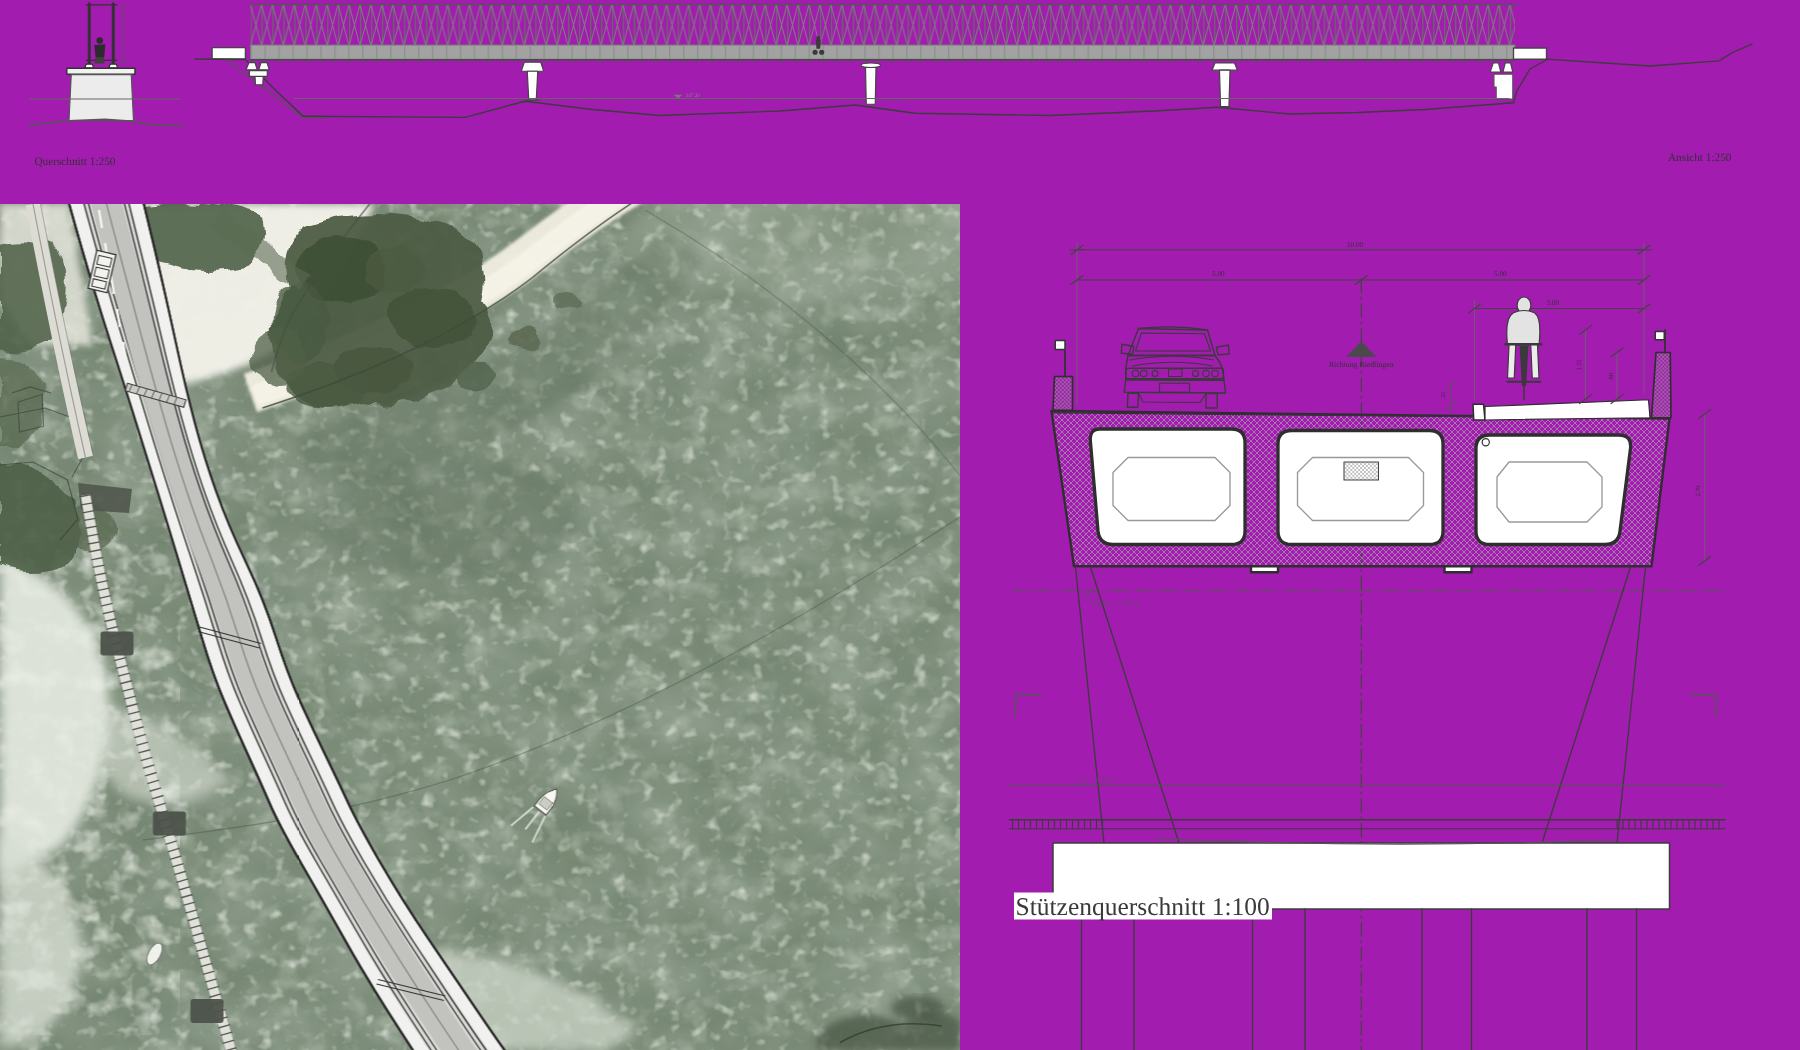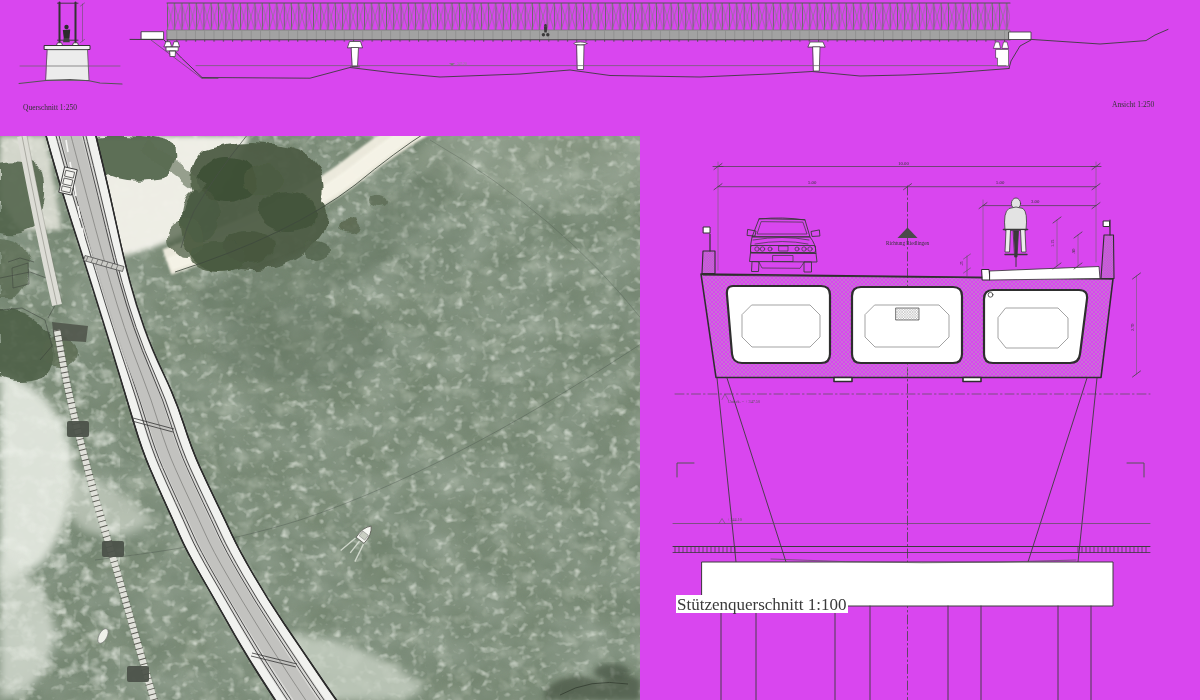--- a/index.html
+++ b/index.html
@@ -1,16 +1,16 @@
 <!DOCTYPE html>
 <html><head>
 <meta charset="utf-8">
 <style>
 html,body{margin:0;padding:0;background:#ffffff;}
-#sheet{position:relative;width:1200px;height:700px;background:#d946ef;overflow:hidden;
+#sheet{position:relative;width:1200px;height:700px;background:#a21caf;overflow:hidden;
   font-family:"Liberation Serif", serif;}
 svg{display:block;filter:blur(0.3px);}
 </style>
 </head>
 <body>
 <div id="sheet">
 <svg width="1200" height="700" viewBox="0 0 1200 700">
 <defs>
   <pattern id="xhatch" width="4" height="4" patternUnits="userSpaceOnUse">
     <path d="M0,4 L4,0 M0,0 L4,4" stroke="#b0b0b0" stroke-width="0.4" fill="none"></path>

